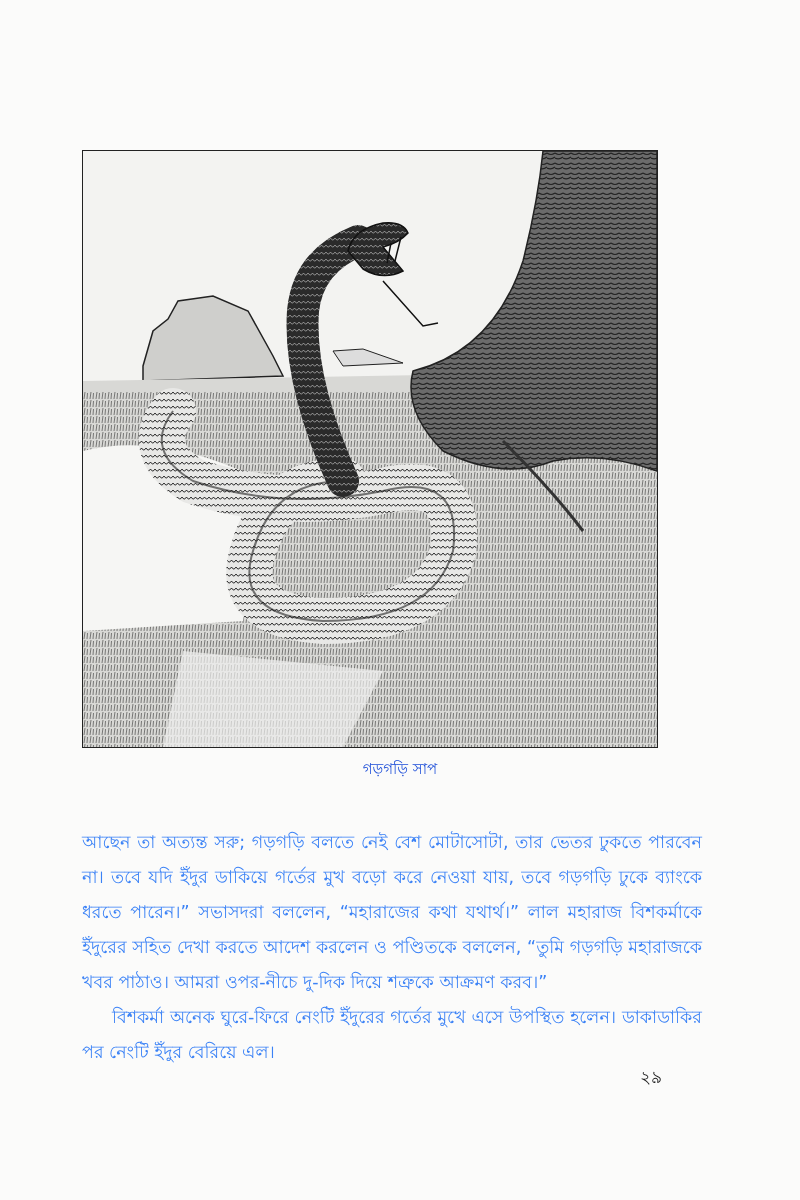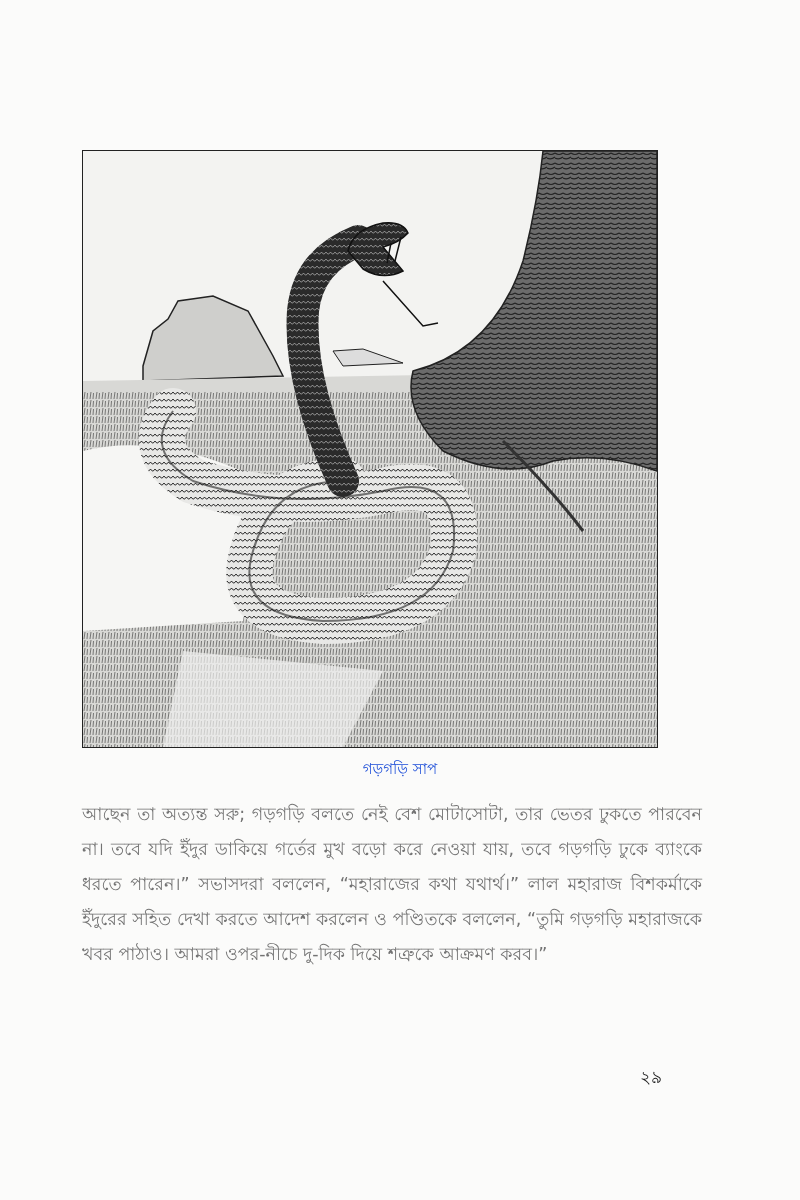--- a/index.html
+++ b/index.html
@@ -22,26 +22,26 @@
     .figure svg { width: 100%; height: 100%; display: block; }
     .caption {
       position: absolute;
       top: 757px; left: 0; width: 800px;
       text-align: center;
       font-size: 15px;
       color: #1d4ed8;
     }
     .body-text {
       position: absolute;
-      left: 82px; top: 797px;
+      left: 82px; top: 825px;
       width: 620px;
       font-size: 17.5px;
       line-height: 35px;
       text-align: justify;
-      color: #737373;
+      color: #3b82f6;
     }
     .body-text p { margin: 0; }
     .body-text p.indent { text-indent: 30px; }
     .page-number {
       position: absolute;
       left: 640px; top: 1064px;
       font-size: 17px;
       color: #222;
     }
   </style>
@@ -89,15 +89,16 @@
     <path d="M265 100 Q270 78 300 72 Q320 70 325 82 Q316 92 300 96 L320 120 Q300 130 280 118 Z" fill="url(#darkscales)" stroke="#111" stroke-width="1.5"></path>
     <path d="M300 130 L340 175 L355 172" stroke="#111" stroke-width="1.5" fill="none"></path>
     <path d="M318 86 L312 110 M308 92 L304 112" stroke="#111" stroke-width="1.5"></path>
   </svg>
 </div>
 
 <div class="caption">গড়গড়ি সাপ</div>
 
 <div class="body-text">
   <p>আছেন তা অত্যন্ত সরু; গড়গড়ি বলতে নেই বেশ মোটাসোটা, তার ভেতর ঢুকতে পারবেন না। তবে যদি ইঁদুর ডাকিয়ে গর্তের মুখ বড়ো করে নেওয়া যায়, তবে গড়গড়ি ঢুকে ব্যাংকে ধরতে পারেন।” সভাসদরা বললেন, “মহারাজের কথা যথার্থ।” লাল মহারাজ বিশকর্মাকে ইঁদুরের সহিত দেখা করতে আদেশ করলেন ও পণ্ডিতকে বললেন, “তুমি গড়গড়ি মহারাজকে খবর পাঠাও। আমরা ওপর-নীচে দু-দিক দিয়ে শত্রুকে আক্রমণ করব।”</p>
+  <p class="indent">বিশকর্মা অনেক ঘুরে-ফিরে নেংটি ইঁদুরের গর্তের মুখে এসে উপস্থিত হলেন। ডাকাডাকির পর নেংটি ইঁদুর বেরিয়ে এল।</p>
 </div>
 
 <div class="page-number">২৯</div>
 
 </body></html>

